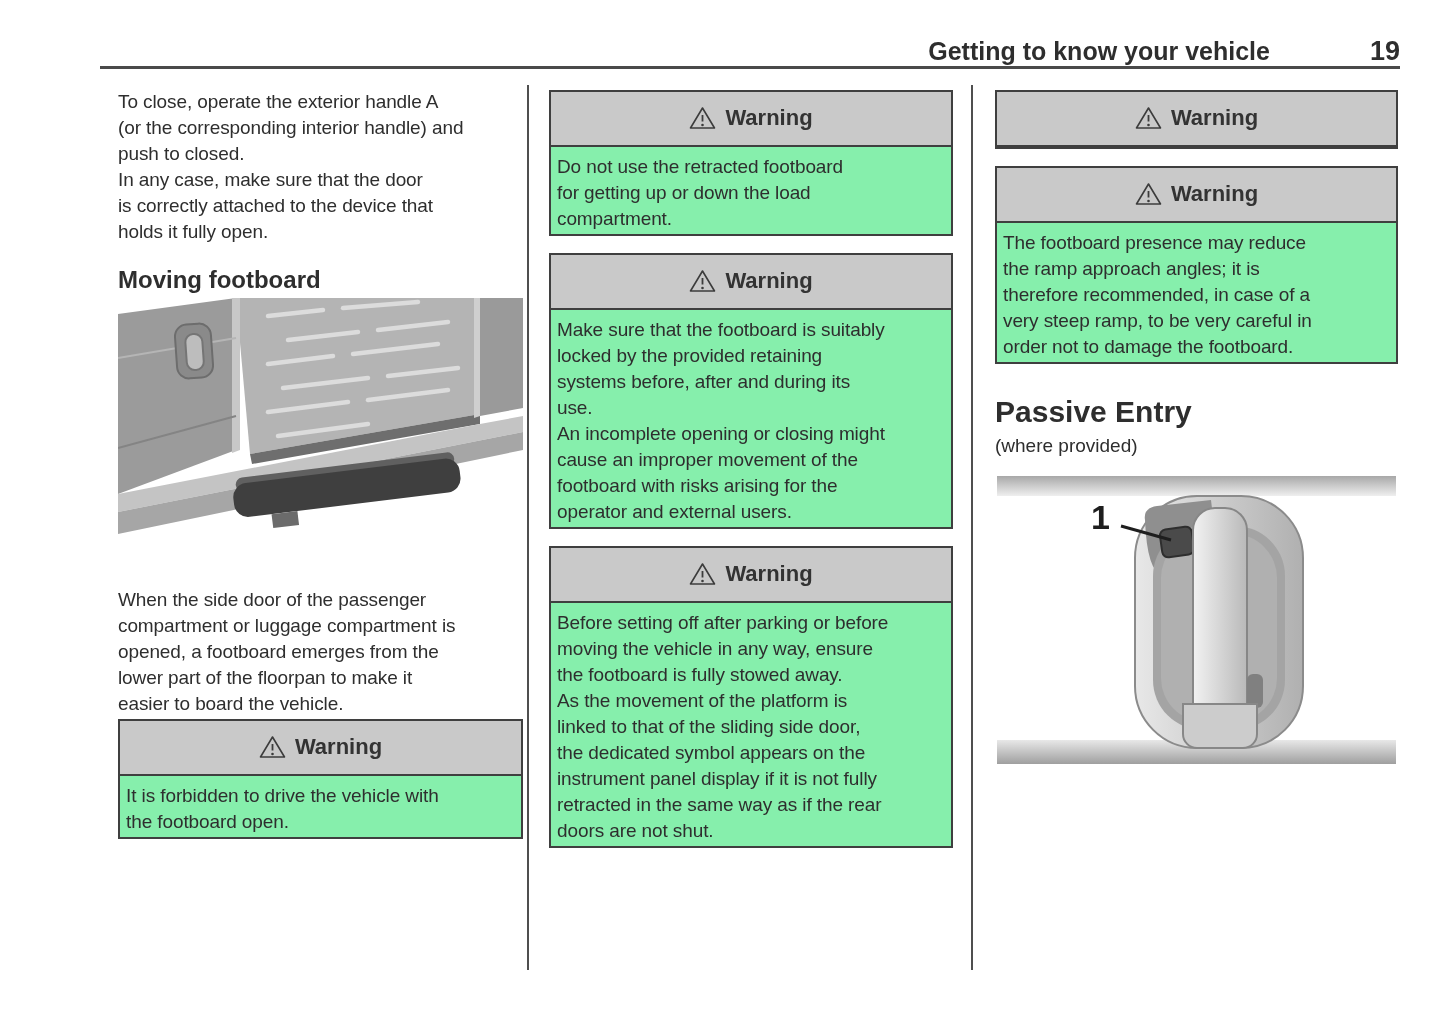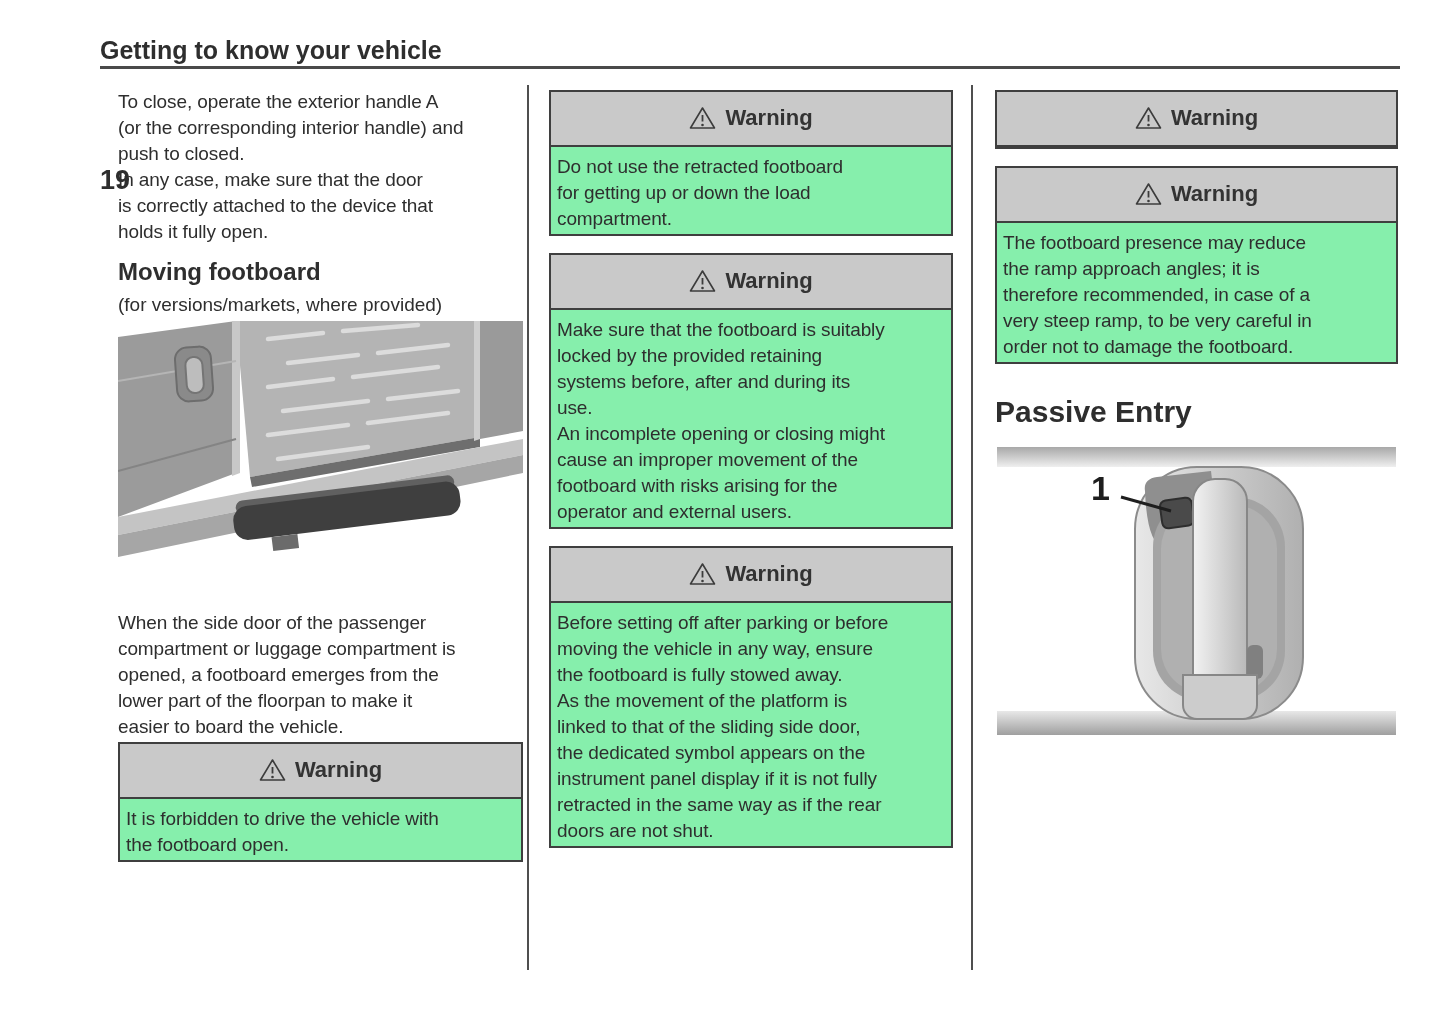--- a/index.html
+++ b/index.html
@@ -1,35 +1,35 @@
 <!DOCTYPE html>
 <html><head>
 <meta charset="utf-8">
 <style>
   html,body{margin:0;padding:0;background:#ffffff;}
   .page{position:relative;width:1445px;height:1018px;background:#ffffff;overflow:hidden;
         font-family:"Liberation Sans", sans-serif;color:#2e2e2e;}
   
   .page-header{position:absolute;left:100px;top:36px;width:1300px;display:flex;
-               justify-content:flex-end;align-items:baseline;gap:100px;flex-direction:column;}
+               justify-content:flex-end;align-items:baseline;gap:100px;}
   .page-header .title{font-size:25px;font-weight:bold;color:#2e2e2e;}
   .page-header .pagenum{font-size:27px;font-weight:bold;color:#2e2e2e;}
   .header-rule{position:absolute;left:100px;top:66px;width:1300px;height:3px;background:#4a4a4a;}
   
   .vsep{position:absolute;top:85px;width:2px;height:885px;background:#4f4f4f;}
   .vsep.s1{left:527px;} .vsep.s2{left:971px;}
   
   .col{position:absolute;top:85px;}
   .col1{left:118px;width:405px;}
   .col2{left:549px;width:404px;}
   .col3{left:995px;width:403px;}
   .body-text{font-size:19px;line-height:26px;white-space:pre-line;letter-spacing:-0.1px;}
   .p1{padding-top:4px;}
   .p2{margin-top:47px;}
-  .h-section{font-size:24px;line-height:30px;font-weight:bold;margin-top:12px;}
+  .h-section{font-size:24px;line-height:30px;font-weight:bold;margin-top:20px;}
   .h-big{font-size:30px;line-height:36px;font-weight:bold;margin-top:30px;}
   .subnote{font-size:19px;line-height:26px;margin-top:5px;}
   .col3 .subnote{margin-top:3px;}
   
   .warnbox{border:2px solid #3f3f3f;margin-top:17px;background:#86efac;}
   .warnbox.first{margin-top:5px;}
   .col1 .warnbox{margin-top:2px;}
   .warnhead{background:#c9c9c9;border-bottom:2px solid #3f3f3f;display:flex;
             align-items:center;justify-content:center;gap:9px;padding:12px 0 13px 0;}
   .warnhead .wtitle{font-size:22px;line-height:28px;font-weight:bold;color:#333333;}
@@ -56,21 +56,20 @@
 
   <div class="col col1">
     <div class="body-text p1">To close, operate the exterior handle A
 (or the corresponding interior handle) and
 push to closed.
 In any case, make sure that the door
 is correctly attached to the device that
 holds it fully open.</div>
 
     <div class="h-section">Moving footboard</div>
-    <div class="subnote">(for versions/markets, where provided)</div>
 
     <div class="figure">
       <svg width="405" height="238" viewBox="0 0 405 238">
 
         <polygon points="118,0 362,0 362,116 132,156" fill="#b4b4b4"></polygon>
         <g stroke="#dcdcdc" stroke-width="4.5" stroke-linecap="round">
           <line x1="150" y1="18" x2="205" y2="12"></line>
           <line x1="225" y1="10" x2="300" y2="4"></line>
           <line x1="170" y1="42" x2="240" y2="34"></line>
           <line x1="260" y1="32" x2="330" y2="24"></line>
@@ -208,20 +207,21 @@
         <span class="wtitle">Warning</span>
       </div>
       <div class="warnbody">The footboard presence may reduce
 the ramp approach angles; it is
 therefore recommended, in case of a
 very steep ramp, to be very careful in
 order not to damage the footboard.</div>
     </div>
 
     <div class="h-big">Passive Entry</div>
+    <div class="subnote">(where provided)</div>
 
     <div class="figure">
       <svg width="403" height="303" viewBox="0 0 403 303">
         <defs>
           <linearGradient id="gTop" x1="0" y1="0" x2="0" y2="1">
             <stop offset="0" stop-color="#a8a8a8"></stop>
               <stop offset="1" stop-color="#efefef"></stop>
           </linearGradient>
           <linearGradient id="gBot" x1="0" y1="0" x2="0" y2="1">
             <stop offset="0" stop-color="#e8e8e8"></stop>

